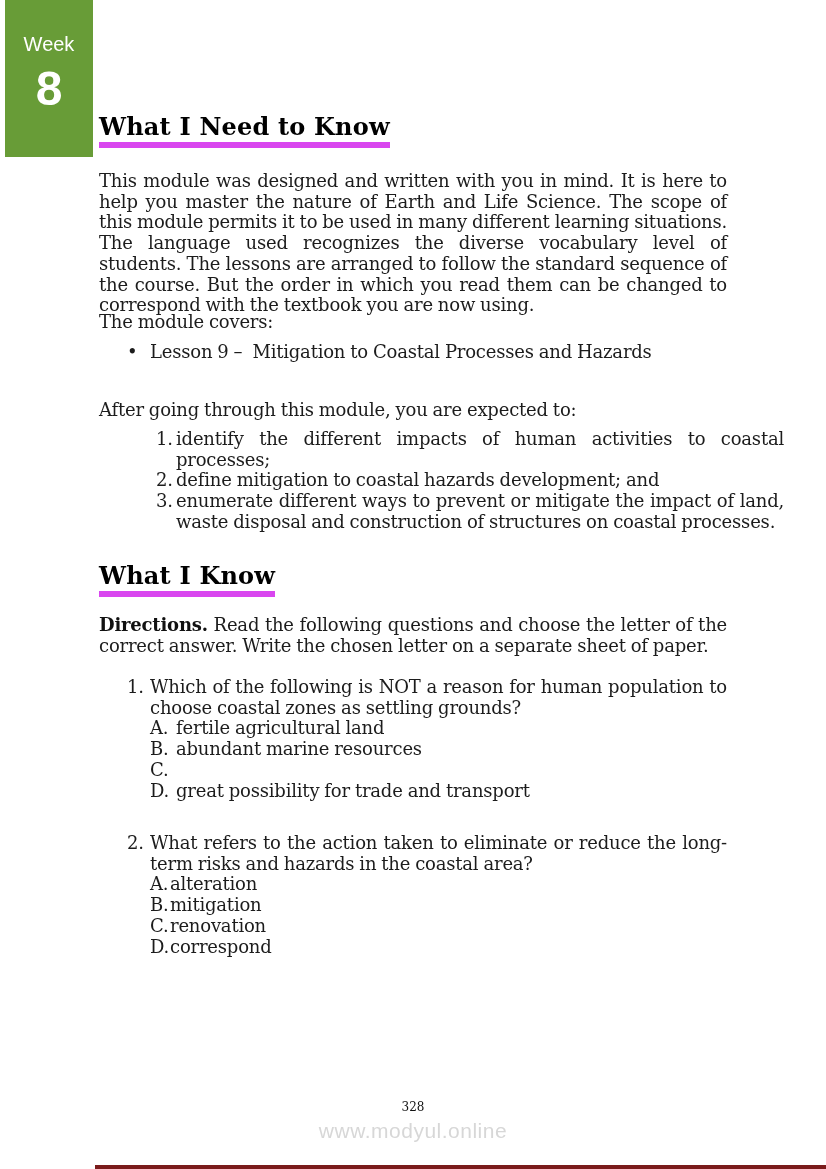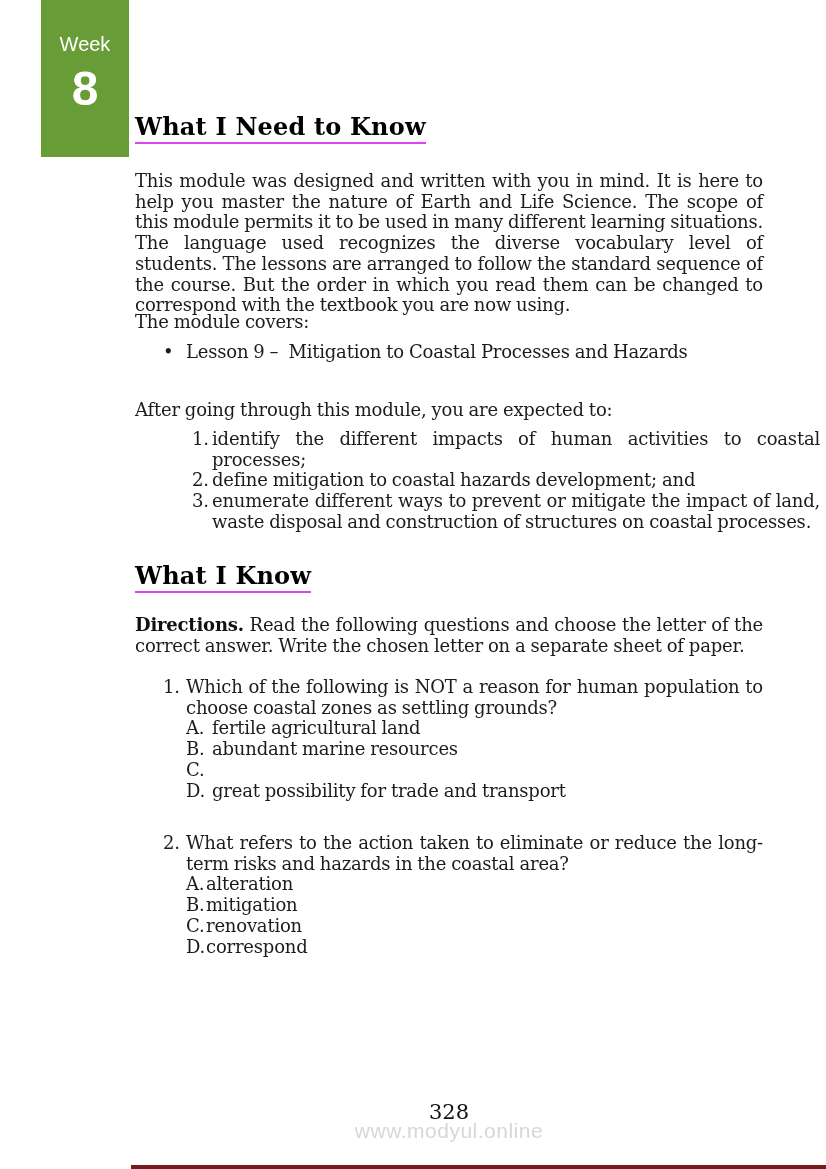--- a/index.html
+++ b/index.html
@@ -5,21 +5,21 @@
   html, body { margin: 0; padding: 0; background: #ffffff; }
   .page {
     position: relative;
     width: 826px;
     height: 1169px;
     background: #ffffff;
     font-family: "DejaVu Serif", serif;
     color: #1c1c1c;
     overflow: hidden;
   }
-  .abs { position: absolute; margin-left: 36px; }
+  .abs { position: absolute; }
   .col { left: 99px; width: 628px; }
 
   
   .week-badge {
     left: 5px; top: 0; width: 88px; height: 157px;
     background: var(--accent-green, #689C37);
   }
   .week-label {
     margin-top: 33px; text-align: center;
     font-family: "Liberation Sans", sans-serif;
@@ -30,21 +30,21 @@
     font-family: "Liberation Sans", sans-serif;
     font-size: 48px; font-weight: bold; color: #ffffff;
   }
 
   
   .heading {
     font-family: "DejaVu Serif", serif;
     font-size: 24px; font-weight: bold; color: #000000;
     letter-spacing: 0.2px;
   }
-  .heading .underline { border-bottom: 2px solid #d946ef; padding-bottom: 1px; }
+  .heading .underline { border-bottom: 6px solid #d946ef; padding-bottom: 1px; }
 
   
   .body-text {
     font-size: 18px; line-height: 20.7px;
     letter-spacing: -0.2px; word-spacing: -0.5px;
     text-align: justify;
   }
   .no-justify { text-align: left; }
 
   
@@ -66,21 +66,21 @@
   .question .qnum { width: 23px; margin-left: 28px; flex-shrink: 0; }
   .question .qbody { flex: 1; }
   .question .qtext { text-align: justify; }
   .option { display: flex; }
   .q1 .option .letter { width: 26px; flex-shrink: 0; }
   .q2 .option .letter { width: 20px; flex-shrink: 0; }
 
   
   .page-number {
     left: 0; top: 1100px; width: 826px; text-align: center;
-    font-size: 21px; color: #111111;
+    font-size: 12px; color: #111111;
   }
   .watermark {
     left: 0; top: 1119px; width: 826px; text-align: center;
     font-family: "Liberation Sans", sans-serif;
     font-size: 21px; color: #d7d7d7; letter-spacing: 0.5px;
   }
   .footer-rule {
     left: 95px; right: 0; bottom: 0; height: 4px;
     background: var(--rule-color, #7A1B1B);
   }

